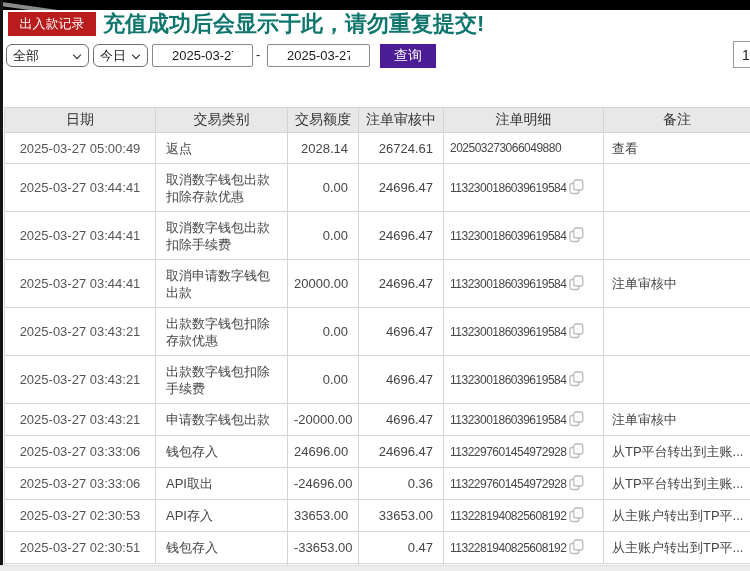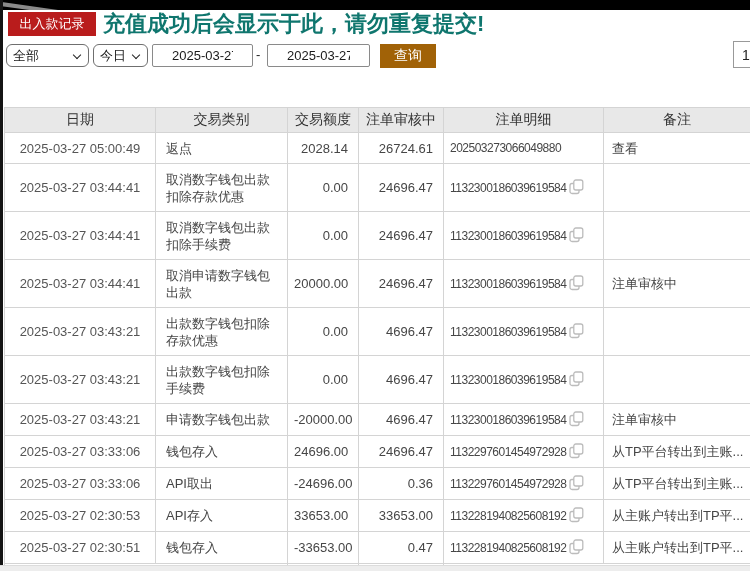--- a/index.html
+++ b/index.html
@@ -36,21 +36,21 @@
   .sel-range{ left:93px; width:55px; }
   .date-input {
     position:absolute; top:0; height:23px; border:1px solid #8a8a8a; border-radius:2px;
     font-size:13px; color:#1a1a1a; padding:0 19px; font-family:inherit;
   }
   .date-from { left:152px; width:101px; }
   .date-to   { left:267px; width:103px; }
   .dash { position:absolute; left:256px; top:3px; font-size:13px; color:#222; }
   .search-btn {
     position:absolute; left:380px; top:0; width:56px; height:24px;
-    background:#a16207; color:#fff; font-size:14px; border:none; cursor:pointer;
+    background:#4c1d95; color:#fff; font-size:14px; border:none; cursor:pointer;
   }
   .page-input {
     position:absolute; left:733px; top:-3px; width:26px; height:27px;
     border:1px solid #999; font-size:14px; color:#222; text-align:center; font-family:inherit;
   }
 
   .tbl-wrap { position:absolute; left:4px; top:79px; width:746px; }
   table { border-collapse:collapse; table-layout:fixed; width:746px;margin-top:28px; }
   col.c-date{width:151px;} col.c-type{width:132px;} col.c-amt{width:71px;}
   col.c-bal{width:85px;} col.c-det{width:160px;} col.c-rem{width:147px;}

